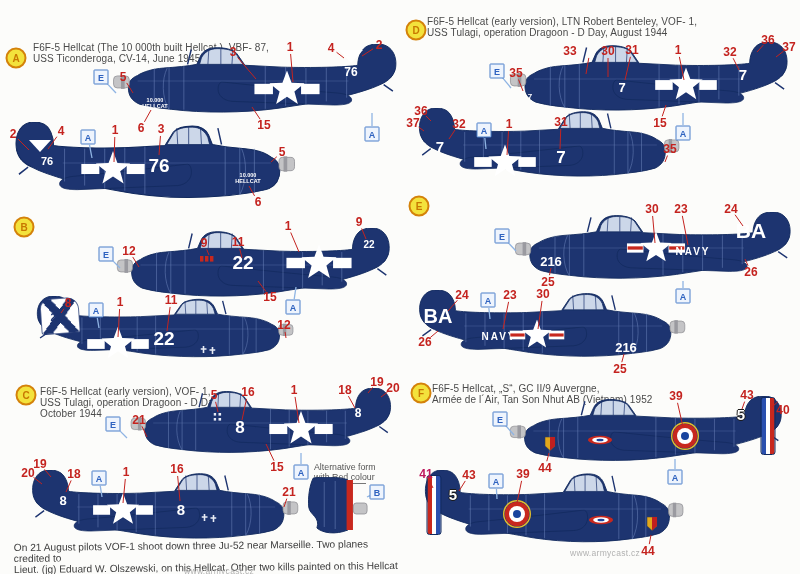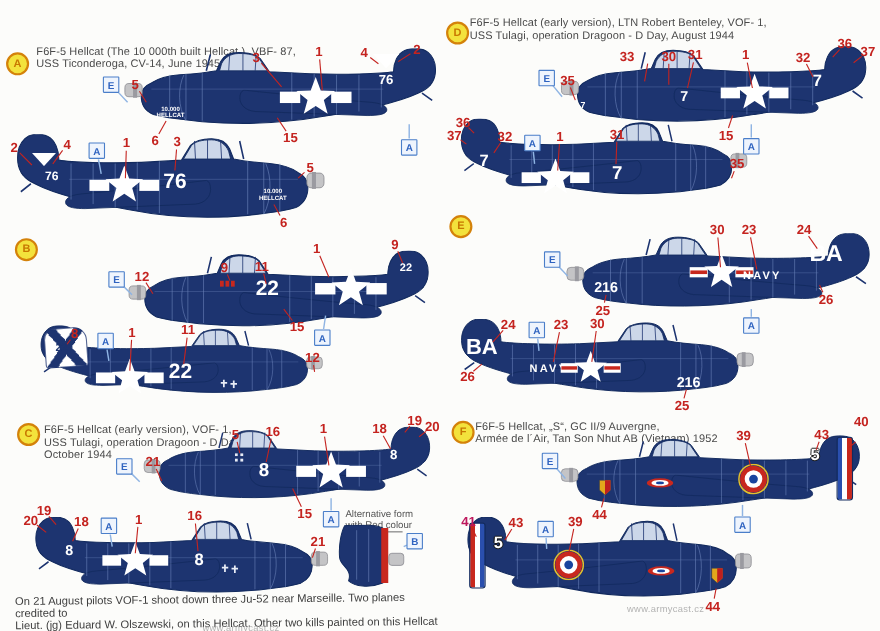--- a/index.html
+++ b/index.html
@@ -538,21 +538,21 @@
     <div class="abs ctr marking" style="left: 685px; top: 438px;"><svg width="28" height="28" viewBox="-14 -14 28 28">
     <circle r="13.3" fill="none" stroke="#e4bf2b" stroke-width="1.4"></circle>
     <circle r="12.2" fill="#c8281e"></circle>
         <circle r="8" fill="#fff"></circle>
         <circle r="4" fill="#19449e"></circle>
       </svg></div>
     <div class="abs ctr num marking" style="font-size: 15px; text-shadow: rgb(26, 26, 26) 1px 0px, rgb(26, 26, 26) -1px 0px, rgb(26, 26, 26) 0px 1px, rgb(26, 26, 26) 0px -1px; left: 741px; top: 414px;">5</div>
     <div class="abs ctr marking" style="width: 13px; height: 56px; background: linear-gradient(90deg, rgb(42, 79, 174) 0px, rgb(42, 79, 174) 33%, rgb(255, 255, 255) 33%, rgb(255, 255, 255) 66%, rgb(200, 40, 30) 66%, rgb(200, 40, 30) 100%); border: 0.5px solid rgb(18, 42, 94); border-radius: 3px; left: 768px; top: 426px;"></div>
     <div class="abs ctr callout" style="color: rgb(196, 35, 31); left: 676px; top: 396px;">39</div>
     <div class="abs ctr callout" style="color: rgb(196, 35, 31); left: 747px; top: 395px;">43</div>
-    <div class="abs ctr callout" style="color: rgb(196, 35, 31); left: 783px; top: 383px;">40</div>
+    <div class="abs ctr callout" style="color: rgb(196, 35, 31); left: 783px; top: 410px;">40</div>
     <div class="abs ctr callout" style="color: rgb(196, 35, 31); left: 545px; top: 468px;">44</div>
     <div class="abs ctr refbox" style="left: 500px; top: 419px;">E</div>
     <div class="abs ctr refbox" style="left: 675px; top: 477px;">A</div>
     <div class="abs plane" style="width: 270px; height: 78px; left: 418px; top: 470px;"><svg viewBox="0 0 320 80" width="100%" height="100%" preserveAspectRatio="none">
   <g stroke="#122a5e" stroke-width="1" fill="#1d3470">
     <path d="M10,28 C26,31 40,33 52,34 L50,43 C38,43 24,40 14,36 Z"></path>
           <path d="M50,23 C50,14 46,5 39,2 C32,-1 22,-1 16,4 C10,9 8,17 9,25 C10,33 16,40 26,44 C45,53 85,62 120,67 C160,74 202,75 238,72 C256,70 272,69 286,65 C295,61 298,55 298,47 C298,41 295,37 288,34 C282,30 272,27 260,26 C246,25 234,24 224,22 L220,13 C217,7 211,4 202,4 C193,4 185,6 181,10 L172,23 L132,25 C100,26 62,25 50,23 Z"></path>
           <path d="M197,41 C160,45 110,50 72,53 C60,54 55,58 57,62 C59,65 66,66 76,66 L186,62 C196,61 201,55 201,49 C201,45 200,42 197,41 Z" stroke-width="0.8"></path>
   </g>
   <path d="M174,22 L182,10 C186,6.5 192,5 202,5 C210,5 216,9 219,15 L221,22 Z" fill="#ccd7e9" stroke="#122a5e" stroke-width="0.8"></path>

